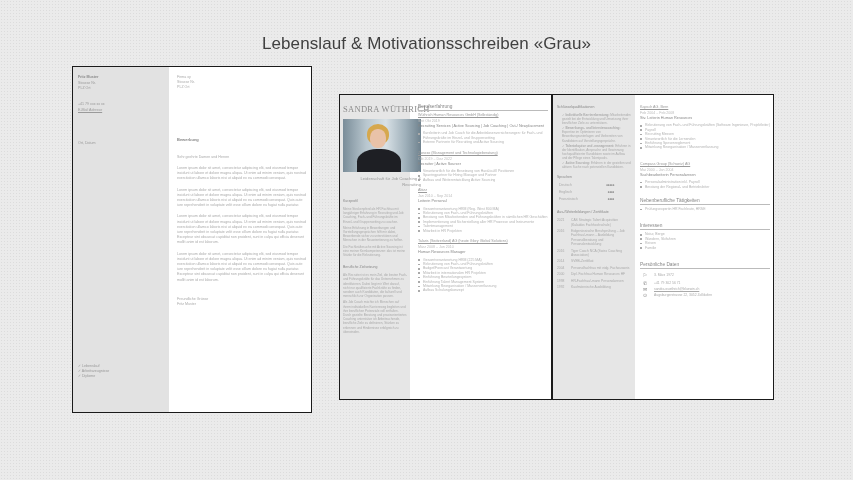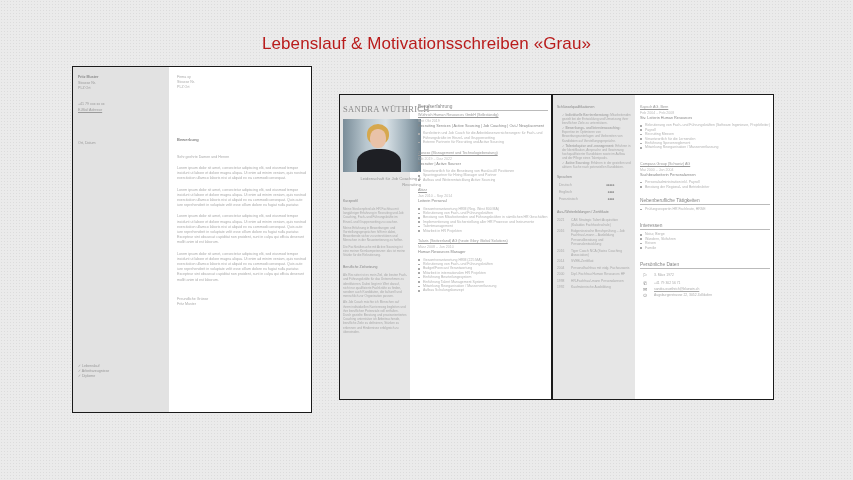--- a/index.html
+++ b/index.html
@@ -1,19 +1,19 @@
 <!DOCTYPE html>
 <html><head>
 <meta charset="utf-8">
 <style>
   *{box-sizing:border-box;margin:0;padding:0;}
   html,body{width:853px;height:480px;overflow:hidden;}
   body{background:#ebebeb;font-family:"Liberation Sans",sans-serif;position:relative;
     background-image:radial-gradient(#dcdcdc 0.6px,transparent 0.8px);background-size:3px 3px;}
-  .title{position:absolute;left:0;top:34px;width:853px;text-align:center;font-size:17px;color:#b91c1c;letter-spacing:0.1px;}
+  .title{position:absolute;left:0;top:34px;width:853px;text-align:center;font-size:17px;color:#404040;letter-spacing:0.1px;}
   
   .page1{position:absolute;left:72px;top:66px;width:240px;height:347px;background:#fff;border:1.5px solid #1a1a1a;overflow:hidden;}
   .p1-side{position:absolute;left:0;top:0;width:96px;height:100%;background:#e2e2e2;}
   .p1-side .s{position:absolute;left:5px;font-size:3.6px;color:#9a9a9a;line-height:5.5px;}
   .p1-main{position:absolute;left:104px;top:0;width:130px;height:100%;}
   .t{font-size:3.6px;color:#aaa;line-height:5.2px;}
   .bold{font-weight:bold;color:#888;}
   .u{text-decoration:underline;}
   
   .page2{position:absolute;left:339px;top:94px;width:435px;height:306px;background:#fff;border:1.5px solid #1a1a1a;overflow:hidden;}

